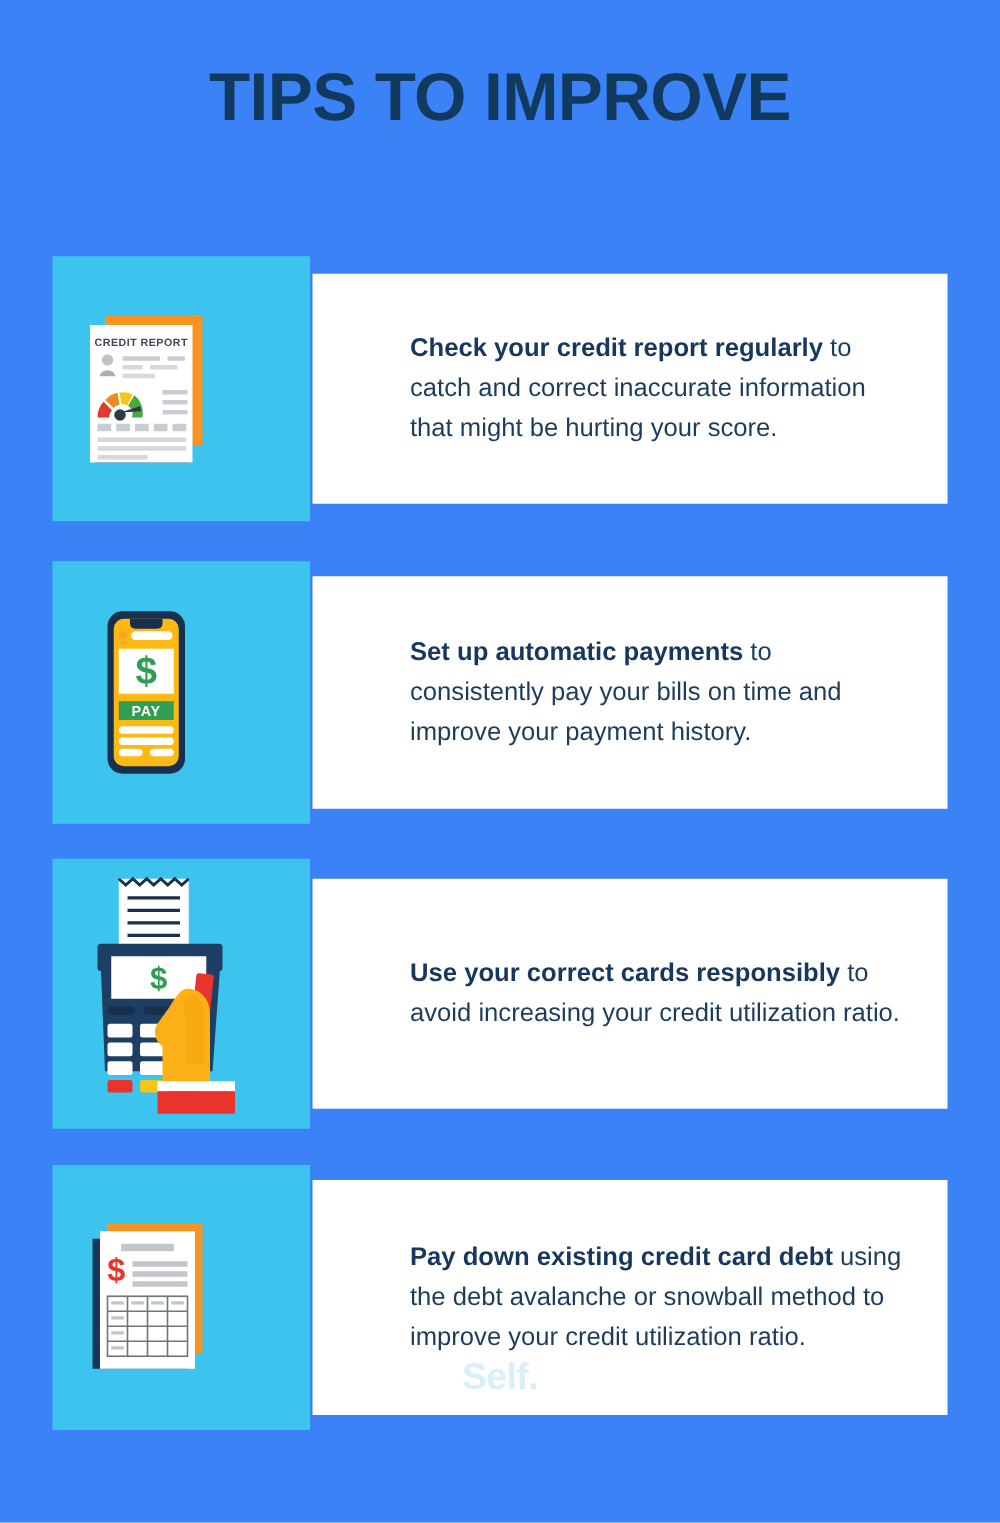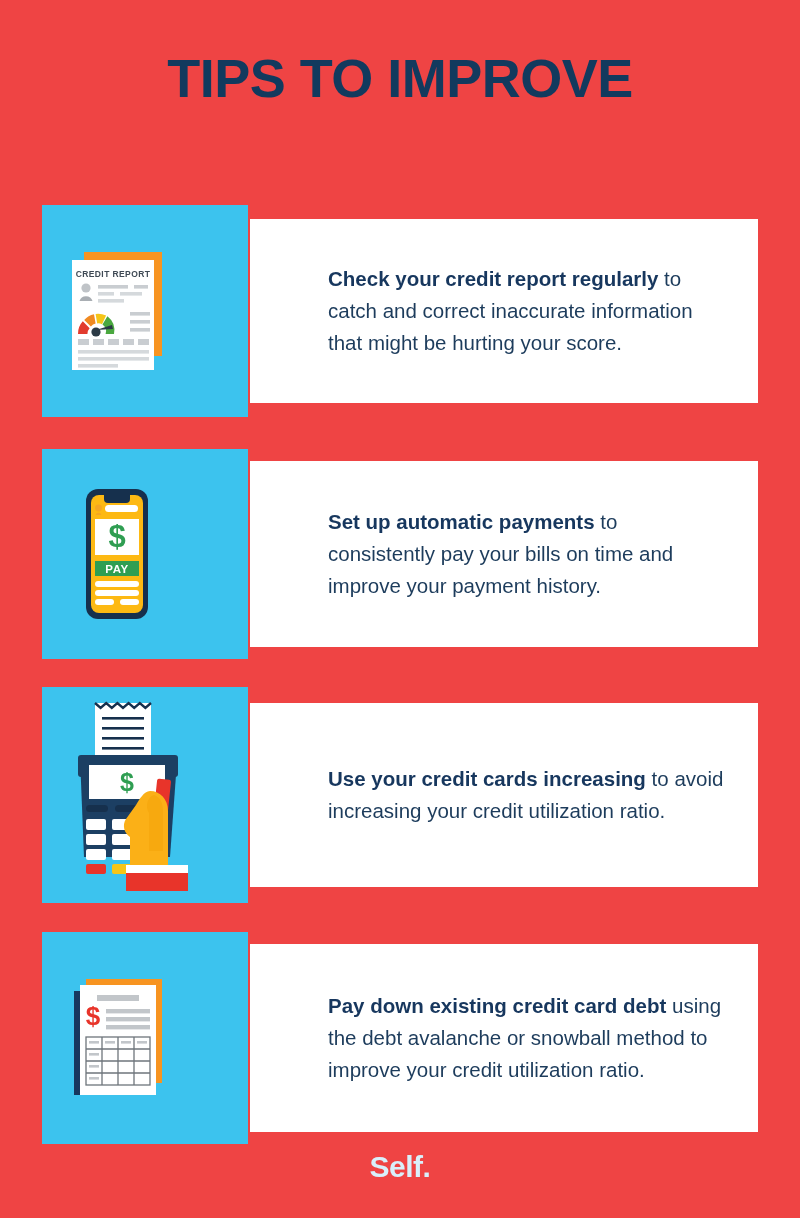--- a/index.html
+++ b/index.html
@@ -7,21 +7,21 @@
     width: 800px;
     height: 1218px;
     background: #ade3f7;
     font-family: "Liberation Sans", sans-serif;
     overflow: hidden;
   }
   .infographic {
     position: relative;
     width: 800px;
     height: 1218px;
-    background: #ef4444;
+    background: #3b82f6;
   }
 
   
   .title-block {
     position: absolute;
     top: 46px;
     left: 0;
     width: 800px;
     text-align: center;
   }
@@ -83,21 +83,21 @@
   #card-3 .icon-box { height: 216px; }
   #card-3 .text-panel { top: 16px; height: 184px; }
 
   #card-4 { top: 932px; height: 212px; }
   #card-4 .icon-box { height: 212px; }
   #card-4 .text-panel { top: 12px; height: 188px; }
 
   
   .footer-logo {
     position: absolute;
-    top: 1150px;
+    top: 1085px;
     left: 0;
     width: 800px;
     text-align: center;
     font-size: 30px;
     font-weight: bold;
     color: #d9f0fb;
     letter-spacing: -0.5px;
   }
 
   svg { display: block; }
@@ -211,21 +211,21 @@
         <rect x="112" y="84" width="14" height="62" rx="2" fill="#e8342a" transform="rotate(6 119 115)"></rect>
 
         <path d="M108 96 c10 0 18 8 18 20 v56 h-38 v-30 c-6 -4 -8 -12 -4 -18 l10 -14 c3 -5 8 -14 14 -14 z" fill="#fbb017"></path>
         <path d="M112 100 c6 2 9 8 9 16 v40 h-14 v-38 c-4 -6 -2 -16 5 -18 z" fill="#f7a90f"></path>
 
         <rect x="84" y="170" width="62" height="8" fill="#ffffff"></rect>
         <rect x="84" y="178" width="62" height="18" fill="#e8342a"></rect>
       </svg>
     </div>
     <div class="text-panel">
-      <p class="tip-text"><b>Use your credit cards increasing</b><span> to avoid increasing your credit utilization ratio.</span></p>
+      <p class="tip-text"><b>Use your correct cards responsibly</b><span> to avoid increasing your credit utilization ratio.</span></p>
     </div>
   </div>
 
   <div class="card" id="card-4">
     <div class="icon-box">
       <svg width="150" height="150" viewBox="0 0 150 150">
         <rect x="44" y="16" width="76" height="104" fill="#f79421"></rect>
         <rect x="32" y="28" width="76" height="104" fill="#17375e"></rect>
         <rect x="38" y="22" width="76" height="110" fill="#ffffff"></rect>
         <rect x="55" y="32" width="42" height="6" fill="#c2c6ca"></rect>

